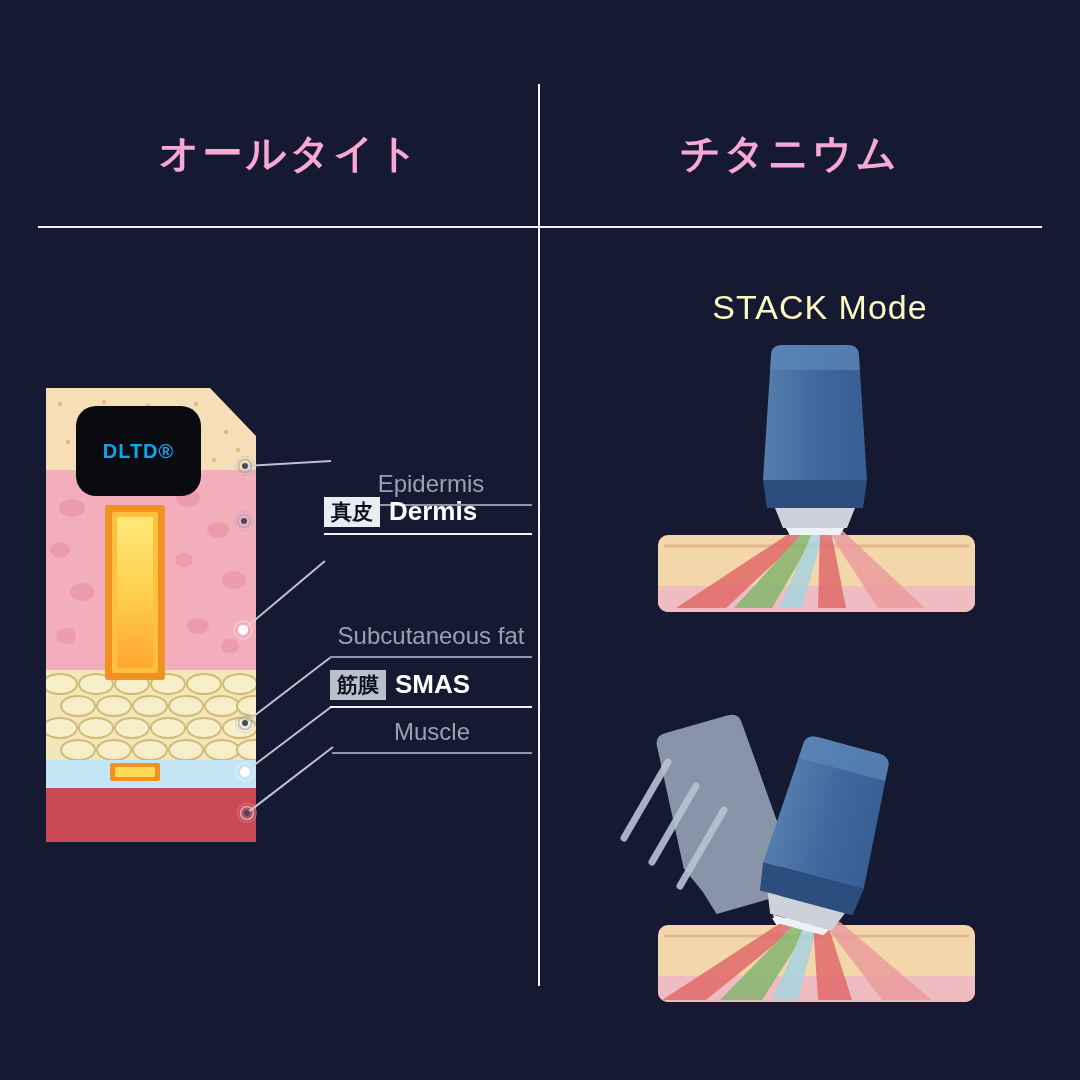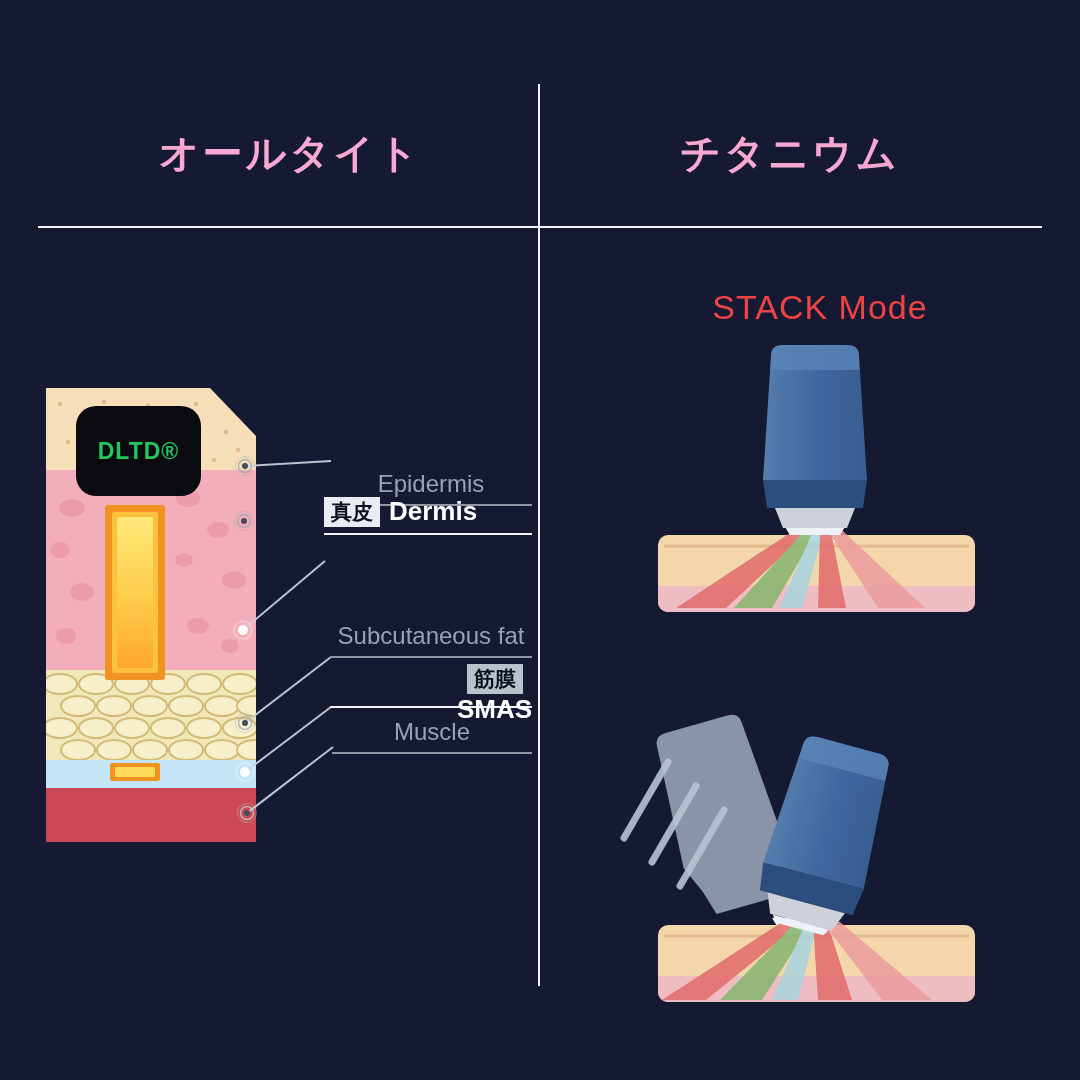--- a/index.html
+++ b/index.html
@@ -23,30 +23,30 @@
   #title-right { left: 540px; }
 
   .hline { position: absolute; left: 38px; top: 226px; width: 1004px; height: 2px; background: #f2f4f8; }
   .vline { position: absolute; left: 538px; top: 84px; width: 2px; height: 902px; background: #f2f4f8; }
 
   svg.layer { position: absolute; left: 0; top: 0; }
   #diagram-svg { left: 46px; top: 388px; }
 
   .mode-title {
     position: absolute; left: 610px; width: 420px;
-    text-align: center; color: #ef4444;
+    text-align: center; color: #fef9c3;
     font-size: 34px; font-weight: 500; letter-spacing: 1px;
   }
   #stack-title { top: 288px; }
   #shr-title   { top: 680px; }
 
   .dltd-overlay {
     position: absolute; left: 76px; top: 406px; width: 125px; height: 90px;
     display: flex; align-items: center; justify-content: center;
-    color: #22c55e; font-size: 23px; font-weight: 700; letter-spacing: 1px;
+    color: #0ea5e9; font-size: 20px; font-weight: 700; letter-spacing: 1px;
   }
 
   .label-row {
     position: absolute; display: flex; align-items: flex-end;
     padding-bottom: 6px;
   }
   .u-gray  { border-bottom: 2px solid #8f96a6; }
   .u-white { border-bottom: 2px solid #f2f4f8; }
   .jc-center { justify-content: center; }
   .jc-start  { justify-content: flex-start; }
@@ -56,21 +56,21 @@
     color: #0c0f1c; font-weight: 700; font-size: 21px;
     padding: 3px 7px; margin-right: 9px; line-height: 1.15;
     align-self: flex-end;
   }
   .badge-dermis { background: #e9ecf2; }
   .badge-smas   { background: #b9c1cd; }
 
   #row-epidermis { left: 330px; top: 420px; width: 202px; height: 42px; margin-top: 44px; }
   #row-dermis    { left: 324px; top: 491px; width: 208px; height: 44px; }
   #row-subq      { left: 330px; top: 616px; width: 202px; height: 42px; }
-  #row-smas      { left: 330px; top: 664px; width: 202px; height: 44px; flex-direction: column; }
+  #row-smas      { left: 330px; top: 664px; width: 202px; height: 44px; }
   #row-muscle    { left: 332px; top: 706px; width: 200px; height: 48px; }
 </style>
 </head>
 <body>
 
 <div class="canvas">
 
   <svg id="diagram-svg" class="layer" width="210" height="454" viewBox="0 0 210 454">
     <defs>
       <clipPath id="skinClip">

